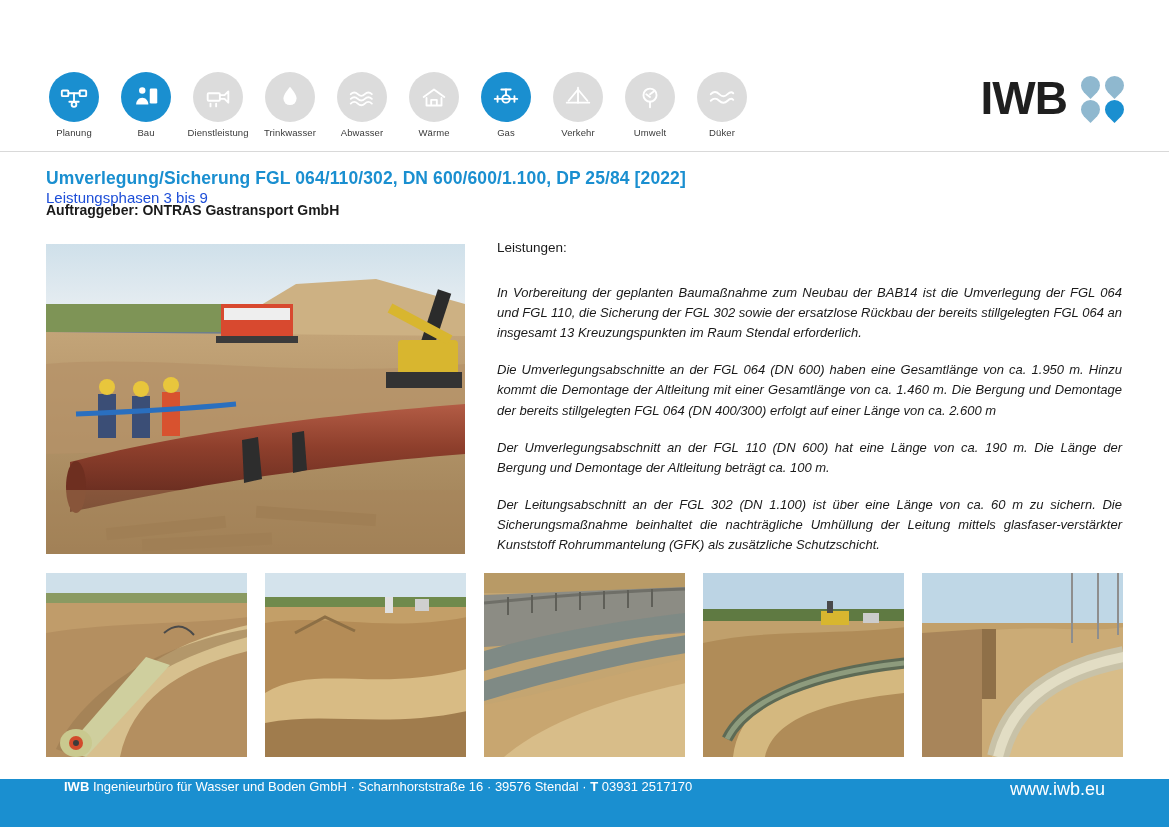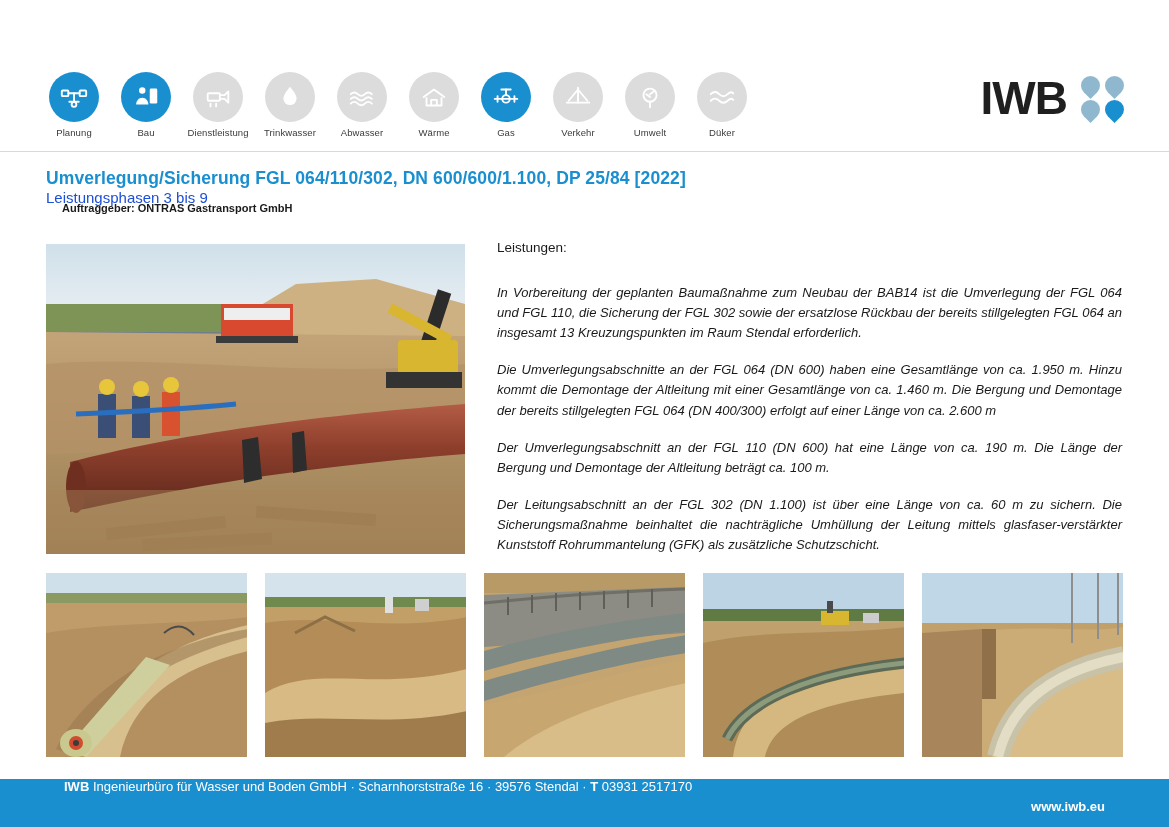--- a/index.html
+++ b/index.html
@@ -99,22 +99,22 @@
     font-weight: bold;
     color: #1a8fd0;
     letter-spacing: .1px;
   }
   .phases {
     font-size: 15px;
     color: #1d4ed8;
   }
   .client {
     position: absolute;
-    left: 62px; top: 202px;
-    font-size: 11px;
+    left: 46px; top: 202px;
+    font-size: 14px;
     font-weight: bold;
     color: #1a1a1a;
   }
 
   
   .main-photo {
     position: absolute;
     left: 46px; top: 244px;
     width: 419px; height: 310px;
     overflow: hidden;
@@ -163,23 +163,22 @@
     background: #1a8fd0;
     color: #ffffff;
     display: flex;
     align-items: flex-start;
     justify-content: space-between;
     padding: 0 64px;
     font-size: 13px;
   }
   .footer-left b { font-weight: bold; }
   .footer-right {
-    font-weight: bold;
-    font-size: 13px;
-    margin-top: 20px;
+    font-weight: normal;
+    font-size: 18px;
   }
 
   svg.ic { width: 30px; height: 30px; }
   .st-w { stroke: #ffffff; fill: none; stroke-width: 2; stroke-linecap: round; stroke-linejoin: round; }
   .st-g { stroke: #ffffff; fill: none; stroke-width: 2; stroke-linecap: round; stroke-linejoin: round; }
   .fl-w { fill: #ffffff; }
 </style>
 </head>
 <body>
 

